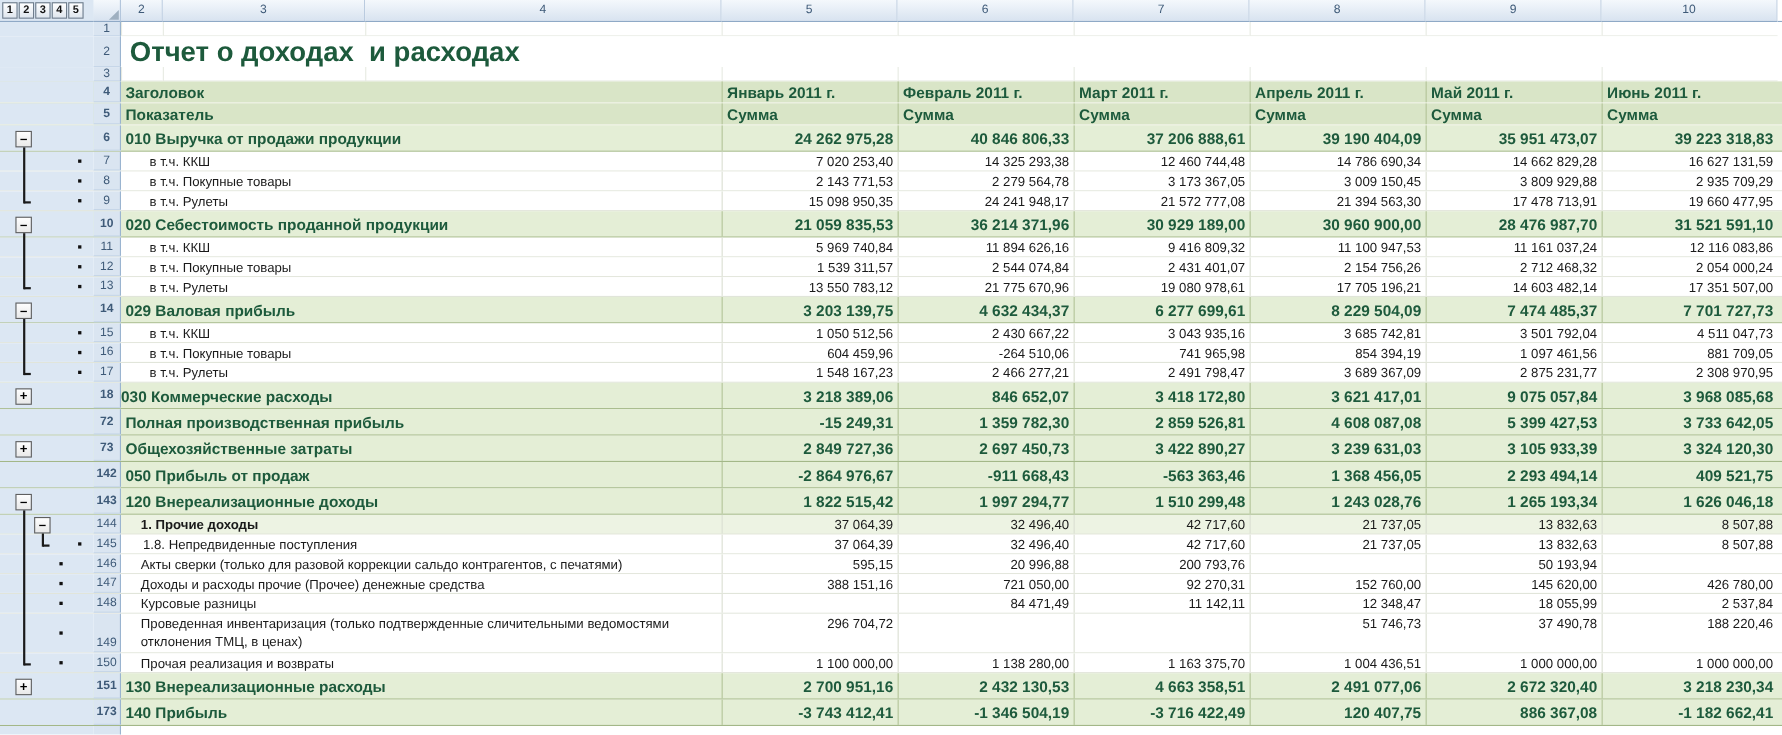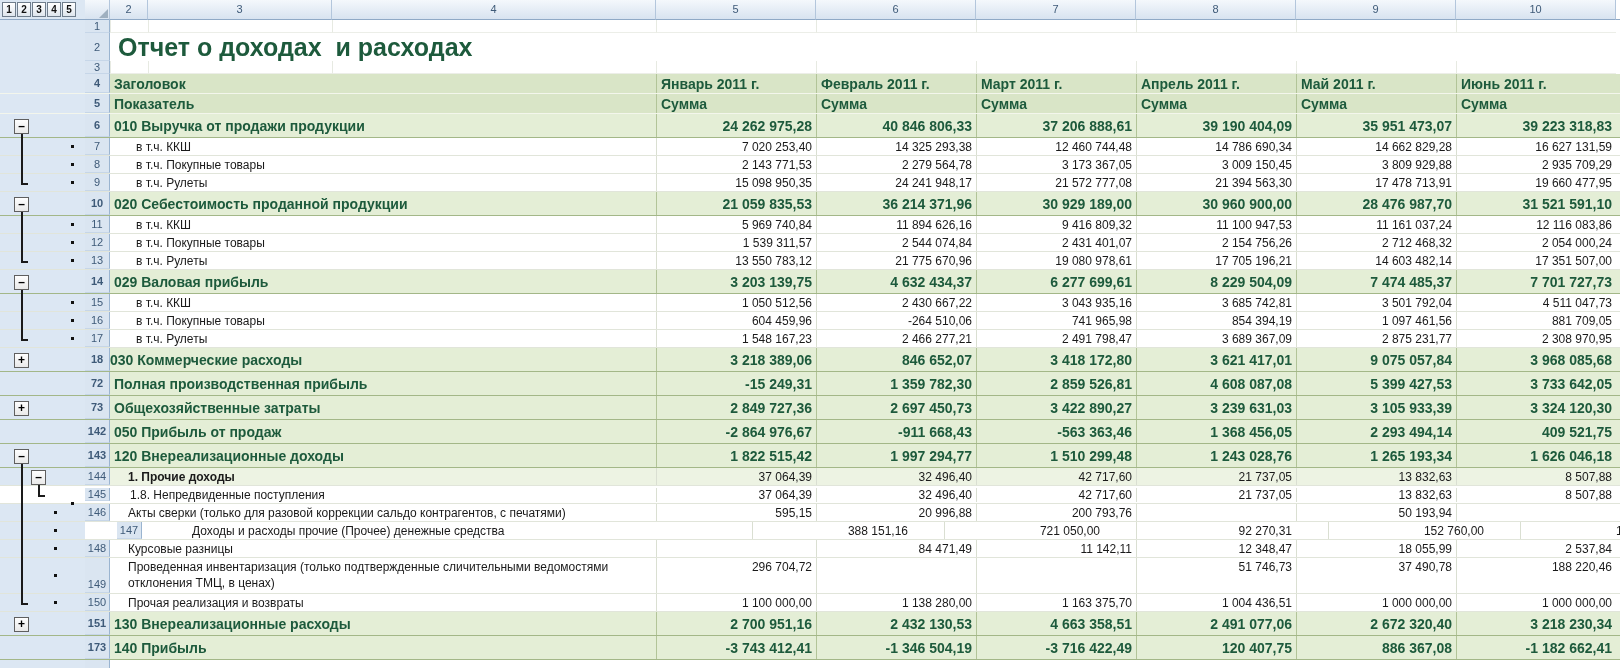--- a/index.html
+++ b/index.html
@@ -368,21 +368,21 @@
         </div>
         <div class="cell-num">144</div>
         <div class="cell-label" style="padding-left: 18px;">1. Прочие доходы</div>
         <div class="cell-val">37 064,39</div>
         <div class="cell-val">32 496,40</div>
         <div class="cell-val">42 717,60</div>
         <div class="cell-val">21 737,05</div>
         <div class="cell-val">13 832,63</div>
         <div class="cell-val">8 507,88</div>
       </div>
-      <div class="row r-detail" style="height: 18px; align-items: center;">
+      <div class="row r-detail" style="height: 18px;">
         <div class="cell-outline">
           <div class="odot" style="left: 71px; top: 7px;"></div>
         </div>
         <div class="cell-num">145</div>
         <div class="cell-label" style="padding-left: 20px;">1.8. Непредвиденные поступления</div>
         <div class="cell-val">37 064,39</div>
         <div class="cell-val">32 496,40</div>
         <div class="cell-val">42 717,60</div>
         <div class="cell-val">21 737,05</div>
         <div class="cell-val">13 832,63</div>
@@ -394,21 +394,21 @@
         </div>
         <div class="cell-num">146</div>
         <div class="cell-label" style="padding-left: 18px;">Акты сверки (только для разовой коррекции сальдо контрагентов, с печатями)</div>
         <div class="cell-val">595,15</div>
         <div class="cell-val">20 996,88</div>
         <div class="cell-val">200 793,76</div>
         <div class="cell-val"></div>
         <div class="cell-val">50 193,94</div>
         <div class="cell-val"></div>
       </div>
-      <div class="row r-detail" style="height: 18px; gap: 32px;">
+      <div class="row r-detail" style="height: 18px;">
         <div class="cell-outline">
           <div class="odot" style="left: 54px; top: 7px;"></div>
         </div>
         <div class="cell-num">147</div>
         <div class="cell-label" style="padding-left: 18px;">Доходы и расходы прочие (Прочее) денежные средства</div>
         <div class="cell-val">388 151,16</div>
         <div class="cell-val">721 050,00</div>
         <div class="cell-val">92 270,31</div>
         <div class="cell-val">152 760,00</div>
         <div class="cell-val">145 620,00</div>

